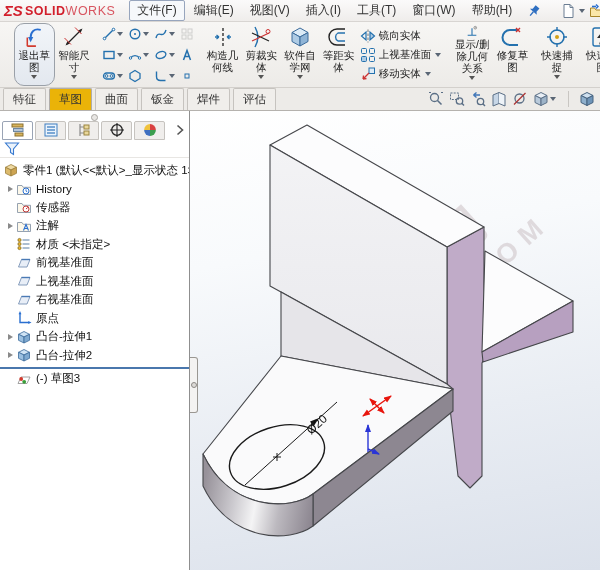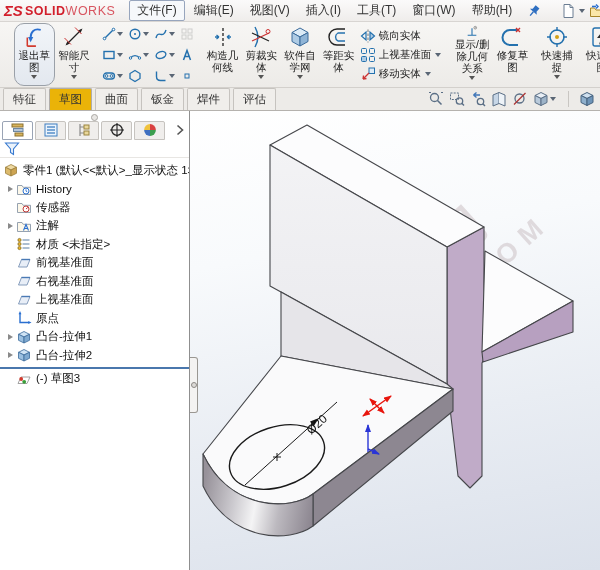--- a/index.html
+++ b/index.html
@@ -492,30 +492,30 @@
             </svg>
           <span>前视基准面</span>
         </div>
 
         <div class="tree-row">
           <span class="exp"></span>
           <svg class="tree-ico" viewBox="0 0 16 16">
               <polygon points="2.5,12 5.5,4.5 14,4.5 11,12" fill="#e8eef7" stroke="#7b93b5" stroke-width="0.9"></polygon>
               <line x1="5.5" y1="4.5" x2="14" y2="4.5" stroke="#4a7ab5" stroke-width="1.4"></line>
             </svg>
-          <span>右视基准面</span>
+          <span>上视基准面</span>
         </div>
 
         <div class="tree-row">
           <span class="exp"></span>
           <svg class="tree-ico" viewBox="0 0 16 16">
               <polygon points="2.5,12 5.5,4.5 14,4.5 11,12" fill="#e8eef7" stroke="#7b93b5" stroke-width="0.9"></polygon>
               <line x1="5.5" y1="4.5" x2="14" y2="4.5" stroke="#4a7ab5" stroke-width="1.4"></line>
             </svg>
-          <span>上视基准面</span>
+          <span>右视基准面</span>
         </div>
 
         <div class="tree-row">
           <span class="exp"></span>
           <svg class="tree-ico" viewBox="0 0 16 16">
               <path d="M4,3.5V12.5H13" fill="none" stroke="#2a6fd0" stroke-width="1.4"></path>
               <polygon points="4,1 2.6,4.2 5.4,4.2" fill="#2a6fd0"></polygon>
               <polygon points="15.5,12.5 12.3,11.1 12.3,13.9" fill="#2a6fd0"></polygon>
             </svg>
           <span>原点</span>

